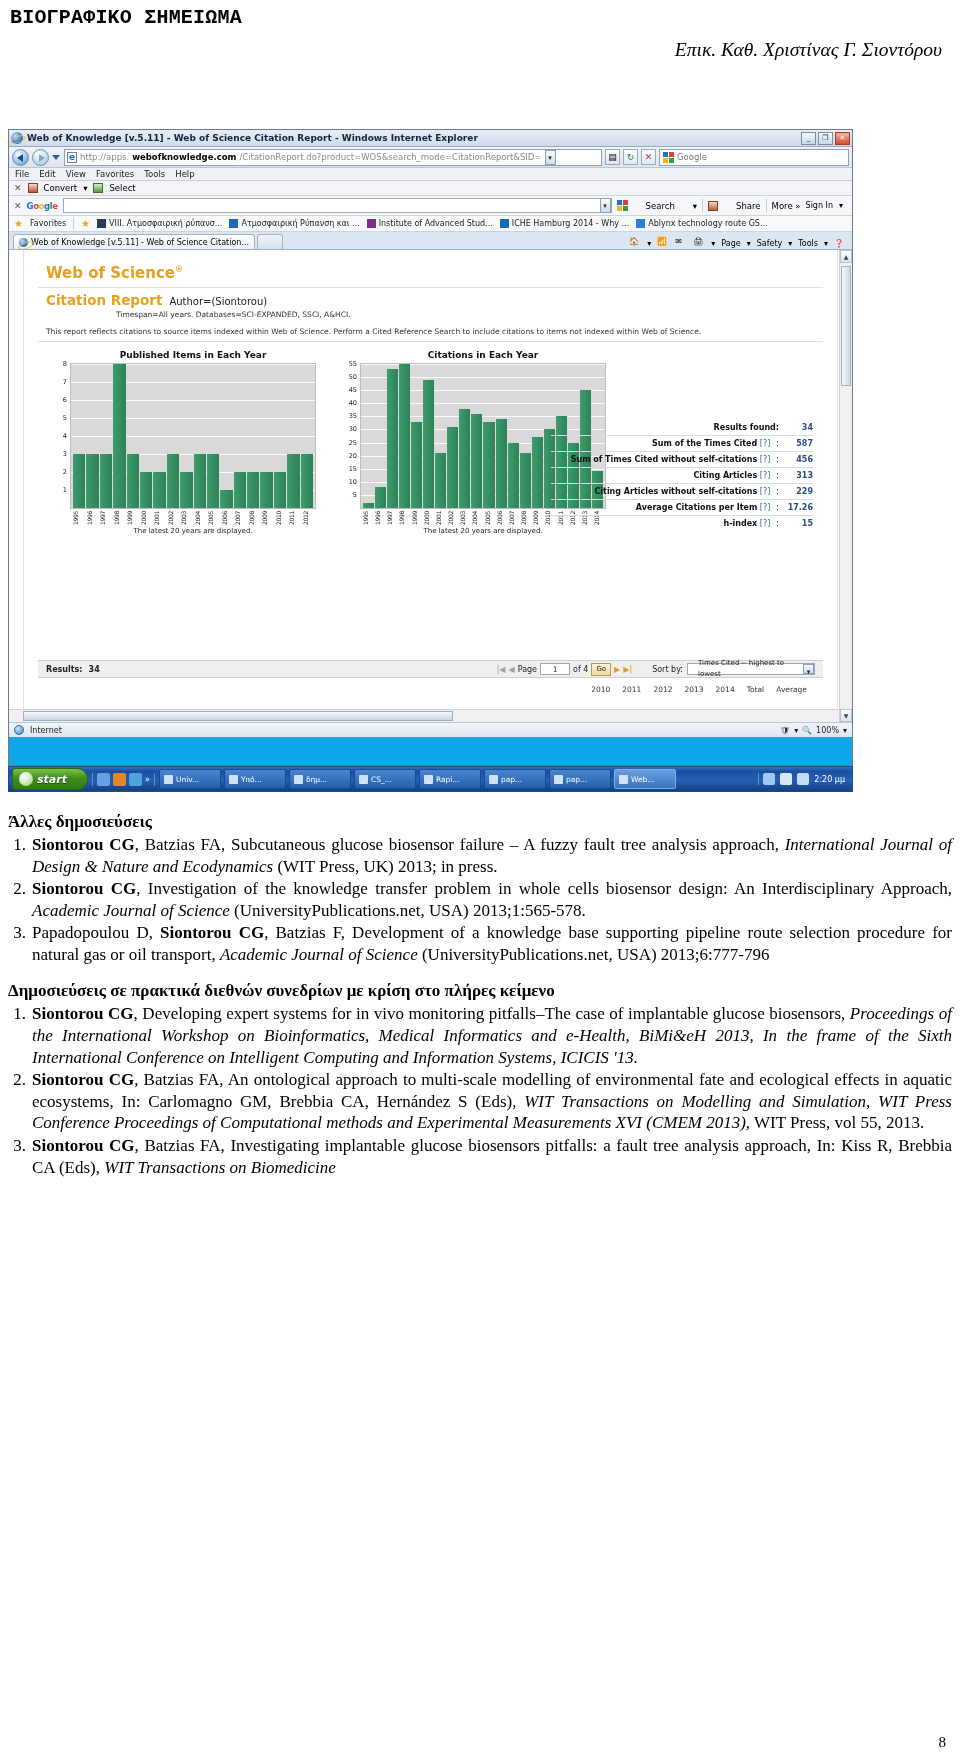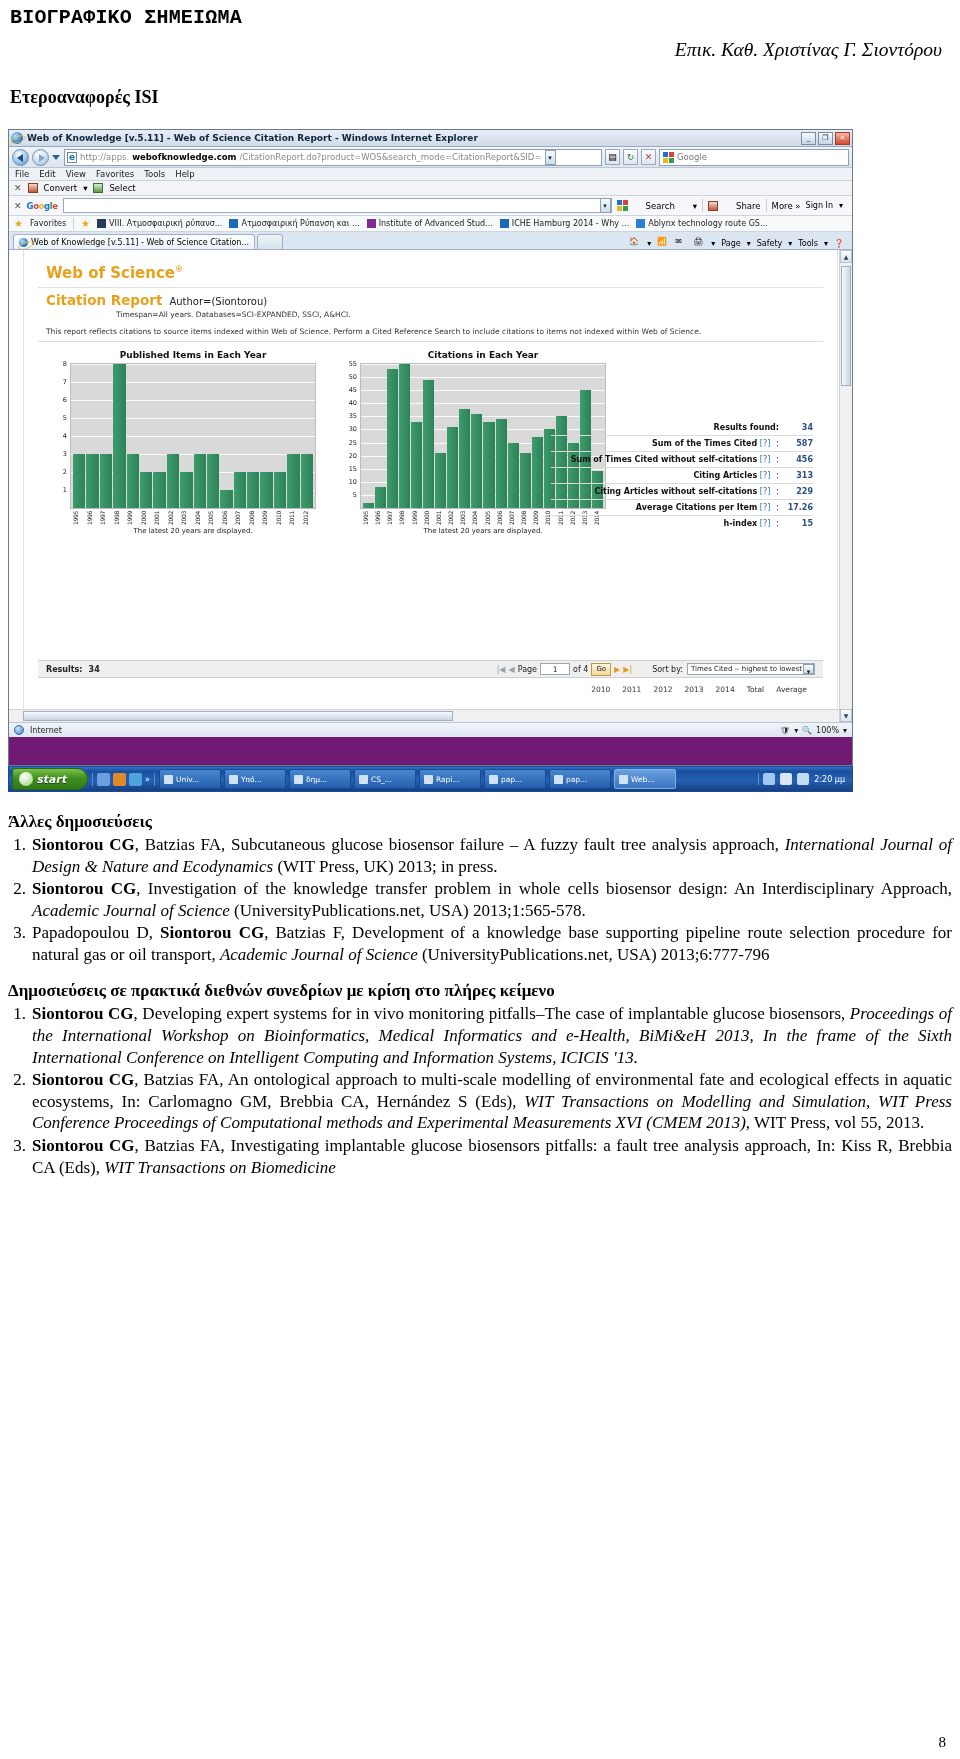--- a/index.html
+++ b/index.html
@@ -25,21 +25,21 @@
   }
   .cv-sub {
     font-weight:bold; font-size:18px; margin-top:26px;
   }
 
   
   .shot {
     position:absolute; left:8px; top:129px;
     width:845px; height:637px;
     border:1px solid #6b7b8c;
-    background:#701a75;
+    background:#0ea5e9;
     font-family:"DejaVu Sans", sans-serif;
     overflow:hidden;
   }
 
   
   .titlebar {
     height:17px; background:linear-gradient(#e9eef6,#cfdaea);
     border-bottom:1px solid #9aaabb;
     display:flex; align-items:center; gap:4px; padding:0 2px;
     font-size:9px; color:#10243c;
@@ -221,21 +221,21 @@
     background:#efefef;border-top:1px solid #cfcfcf;border-bottom:1px solid #cfcfcf;
     display:flex;align-items:center;gap:6px;padding:0 8px;font-size:8px;color:#222;
   }
   .gb-res{font-weight:bold;}
   .pager{margin-left:auto;display:flex;align-items:center;gap:3px;}
   .parrow{color:#9aa0a6;font-size:8px;}
   .parrow.on{color:#e09c1d;}
   .pginput{width:30px;height:12px;border:1px solid #9aa8b8;background:#fff;font-size:7.5px;text-align:center;line-height:11px;}
   .gobtn{border:1px solid #b89a4e;background:linear-gradient(#fff6dd,#f0d999);font-size:7px;padding:0 4px;line-height:11px;}
   .sortwrap{margin-left:14px;display:flex;align-items:center;gap:4px;}
-  .sortsel{width:128px;height:12px;border:1px solid #9aa8b8;background:#fff;font-size:7px;line-height:11px;padding-left:3px;display:flex;align-items:center;}
+  .sortsel{width:128px;height:12px;border:1px solid #9aa8b8;background:#fff;font-size:7px;line-height:11px;padding-left:10px;display:flex;align-items:center;}
   .sortsel .dd{margin-left:auto;height:10px;}
 
   .tailrow{
     position:absolute;left:14px;right:14px;bottom:26px;height:14px;
     display:flex;justify-content:flex-end;gap:12px;align-items:center;
     font-size:7.5px;color:#333;padding-right:16px;overflow:hidden;
   }
   .vscroll{
     position:absolute;right:0;top:0;bottom:0;width:13px;background:#f0f0f0;border-left:1px solid #d3d3d3;
   }
@@ -308,21 +308,20 @@
     position:absolute;right:14px;bottom:8px;font-size:15px;
     font-family:"Liberation Serif", serif;
   }
 </style>
 </head>
 <body>
 
 <div class="cv-head">
   <div class="cv-title">ΒΙΟΓΡΑΦΙΚΟ ΣΗΜΕΙΩΜΑ</div>
   <div class="cv-author">Επικ. Καθ. Χριστίνας Γ. Σιοντόρου</div>
-  <div class="cv-sub">Ετεροαναφορές ISI</div>
 </div>
 
 <div class="shot">
 
   <div class="titlebar">
     <span class="ie-logo"></span>
     <span class="t-text">Web of Knowledge [v.5.11] - Web of Science Citation Report - Windows Internet Explorer</span>
     <span class="winbtns">
       <span class="winbtn">_</span>
       <span class="winbtn">❐</span>

